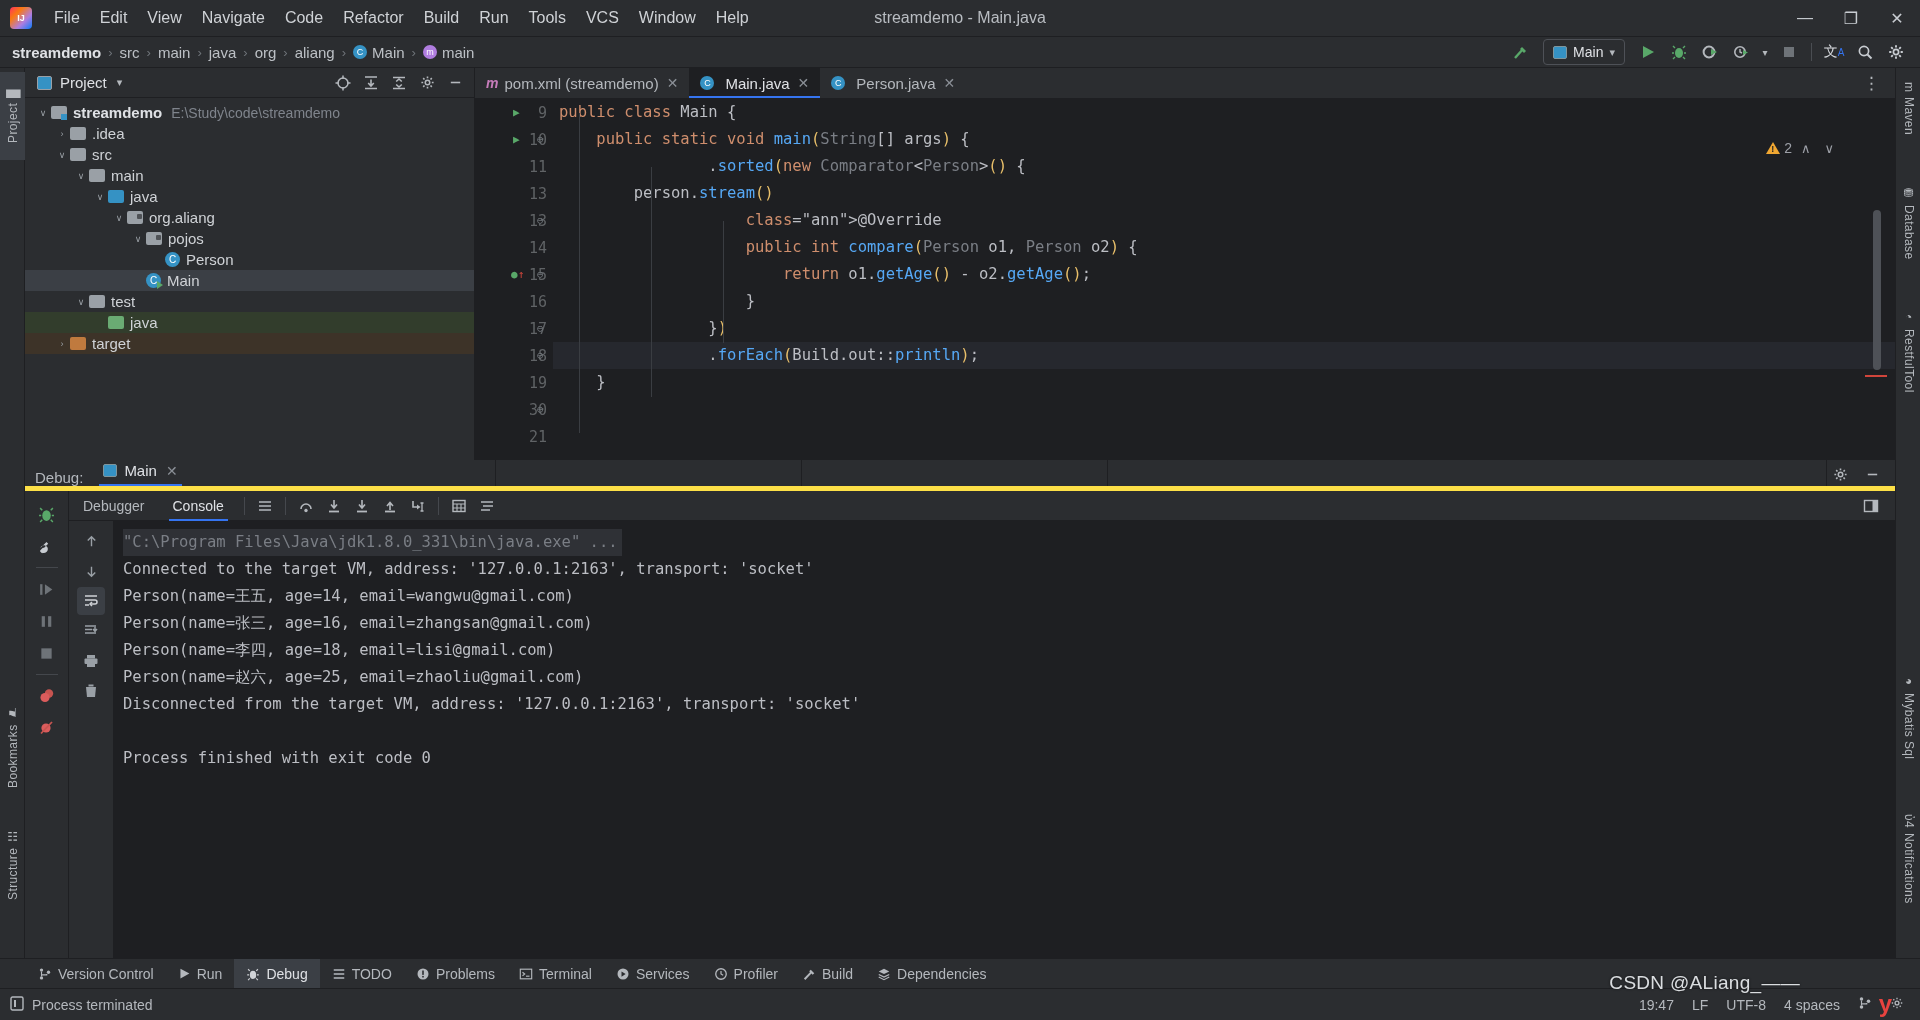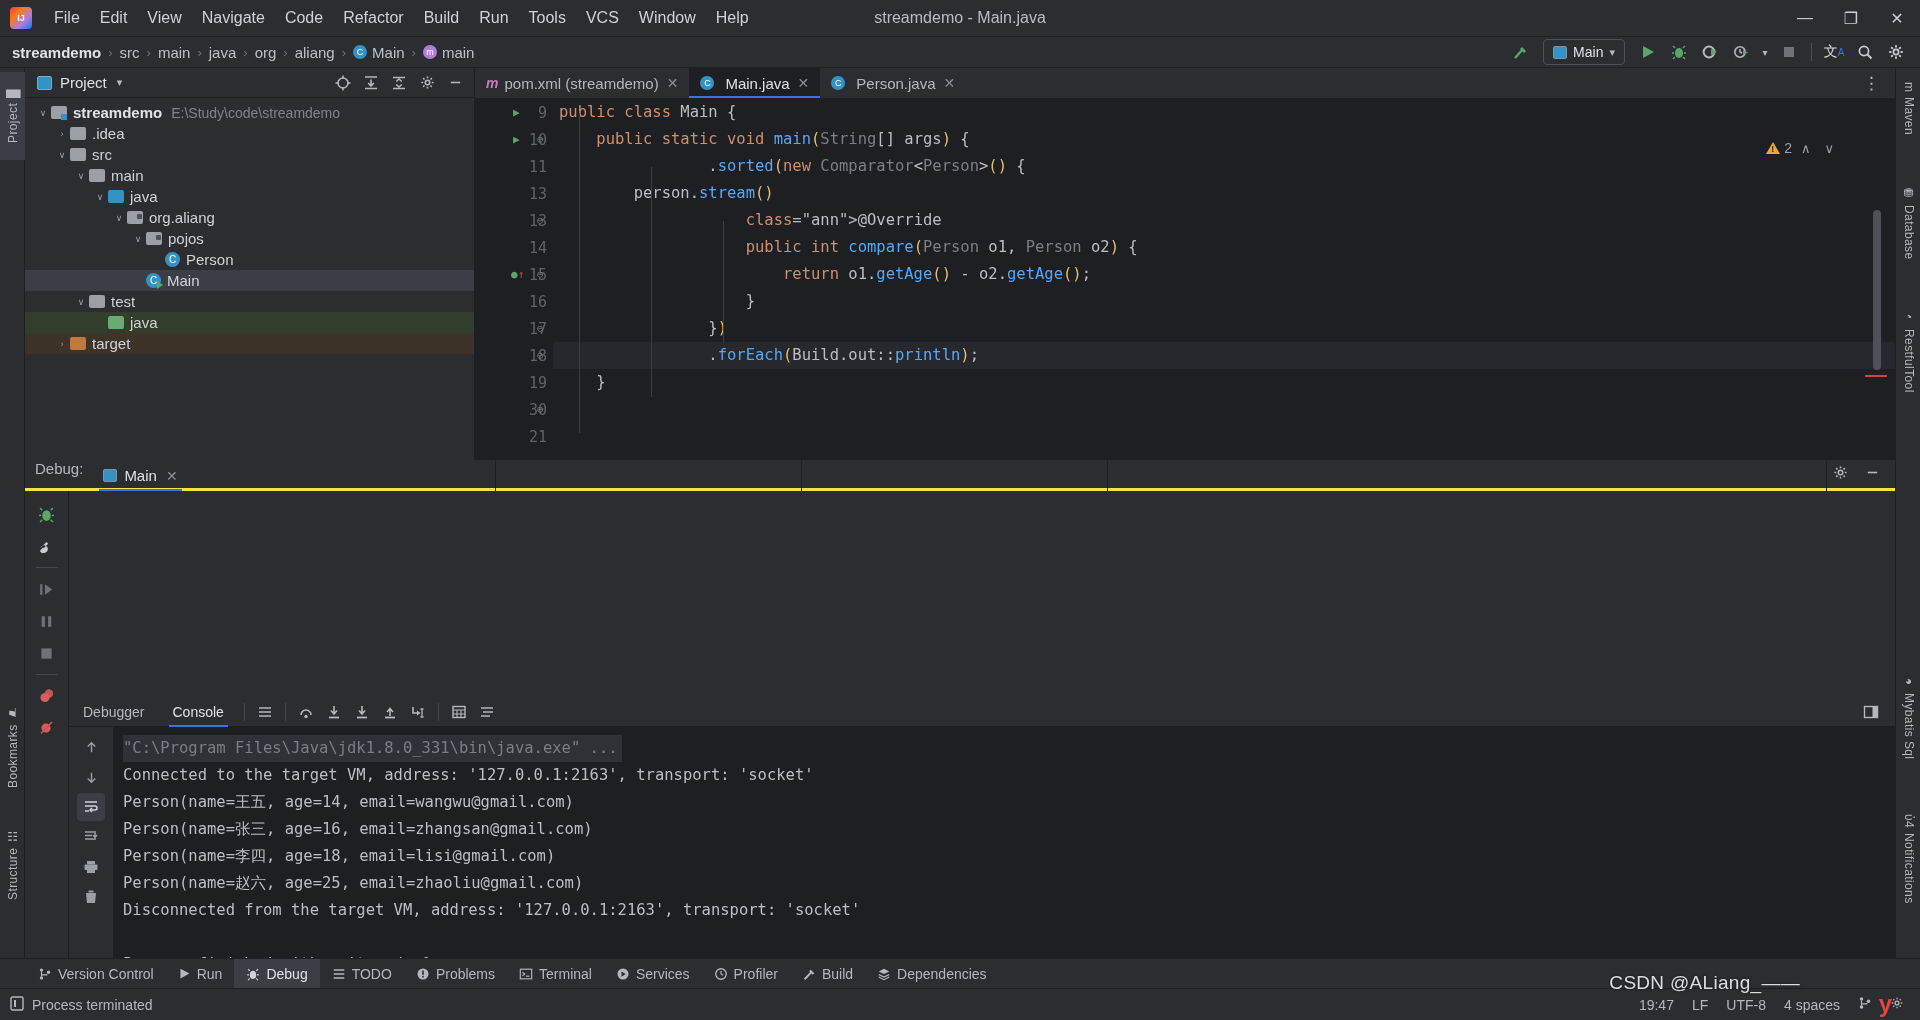--- a/index.html
+++ b/index.html
@@ -164,35 +164,35 @@
   #warn-tri::after { content:"!"; position:absolute; left:-2px; top:2px; font-size:9px; color:#1e1f22;
      font-weight:bold; }
   .chevbtn { color: #9da0a8; font-size: 13px; padding: 0 5px; }
   #scroll-thumb { position: absolute; right: 14px; top: 80px; width: 8px; height: 160px;
      background: #4e5157; border-radius: 4px; }
   .err-stripe { position: absolute; right: 8px; width: 22px; height: 2px; }
 
   
   #debug-window { position: absolute; top: 460px; left: 25px; width: 1870px; height: 518px;
      background: #2b2d30; }
-  #debug-tabrow { height: 31px; display: flex; align-items: flex-start; border-bottom: 3px solid #fde047; }
+  #debug-tabrow { height: 31px; display: flex; align-items: flex-end; border-bottom: 5px solid #fde047; }
   #debug-label { font-size: 15px; color: #b4b8bd; padding-left: 10px; padding-right: 8px; }
   #debug-sess {
     display: flex; align-items: center; gap: 7px; height: 31px; padding: 0 12px;
     font-size: 15px; color: #dfe1e5; position: relative;
   }
   #debug-sess::after { content:""; position:absolute; bottom:0; left:8px; right:8px; height:2px; background:#3574f0;}
   .sess-ico { width: 14px; height: 13px; border: 1.5px solid #7f959c; border-radius: 2px;
      background: #3592c4; }
   .dt-spacer { flex: 1; border-right: 1px solid #1e1f22; height: 31px; }
   #debug-actions { margin-left: auto; display: flex; align-items: center; padding-right: 10px; gap: 6px; }
   .da { width: 26px; height: 24px; display: flex; align-items: center; justify-content: center;
      color: #b4b8bd; font-size: 15px; border-radius:4px;}
 
-  #debug-body { position: absolute; top: 31px; left: 0; width: 1870px; height: 487px; display: flex; align-items: flex-end; }
+  #debug-body { position: absolute; top: 31px; left: 0; width: 1870px; height: 487px; display: flex; }
   #debug-leftbar { width: 44px; height: 487px; background: #2b2d30; display: flex;
      flex-direction: column; align-items: center; padding-top: 8px; gap: 2px;
      border-right: 1px solid #1e1f22;}
   .dlb { width: 30px; height: 30px; display: flex; align-items: center; justify-content: center;
      font-size: 15px; color: #9aa0a6; border-radius: 4px; }
   .dlb-sep { width: 22px; height: 1px; background: #44474c; margin: 4px 0; }
 
   #debug-main { flex: 1; display: flex; flex-direction: column; }
   #debug-subtabs { height: 30px; display: flex; align-items: center; gap: 0;
      border-bottom: 1px solid #1e1f22; }

